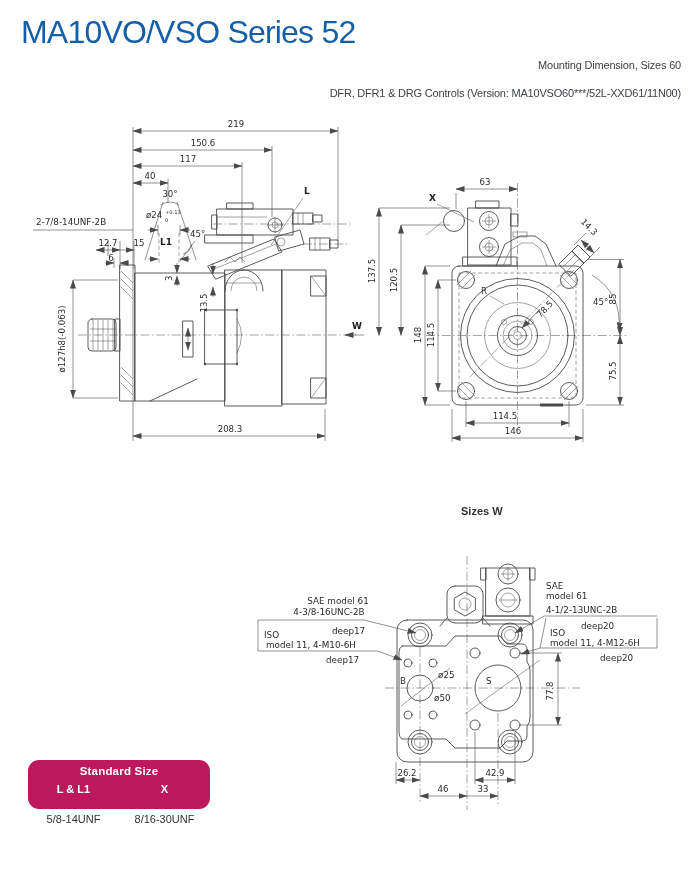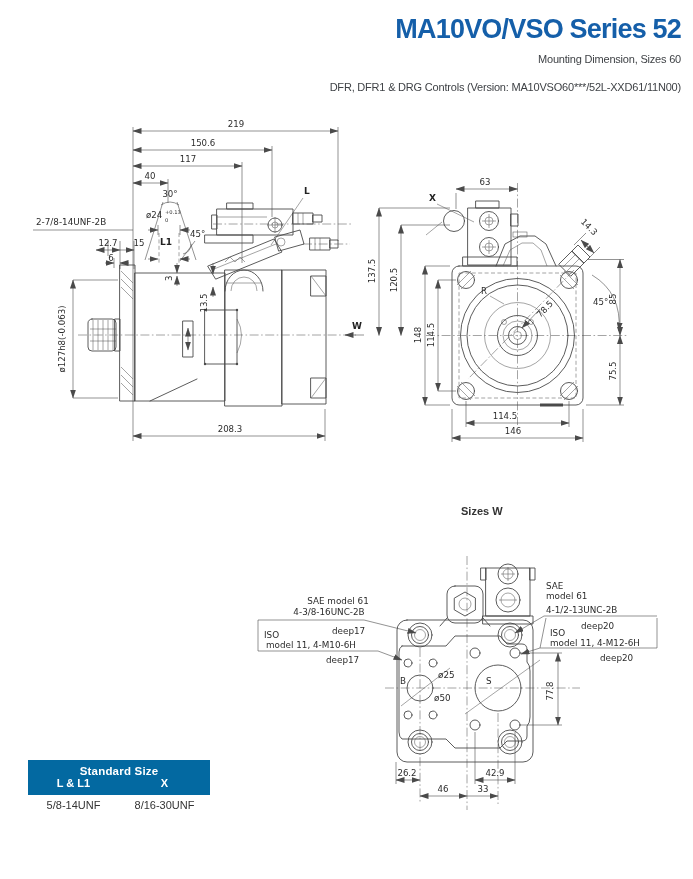--- a/index.html
+++ b/index.html
@@ -1,44 +1,44 @@
 <!DOCTYPE html>
 <html><head>
 <meta charset="utf-8">
 <style>
   html,body{margin:0;padding:0;background:#e8e8e8;}
   .page{position:relative;width:693px;height:879px;background:#ffffff;
         font-family:"Liberation Sans","DejaVu Sans",sans-serif;overflow:hidden;}
   
   .hdr{position:absolute;left:21px;top:14px;width:660px;}
-  .hdr h1{margin:0;font-size:27px;font-weight:bold;color:#155fa9;letter-spacing:-0.8px;
-          font-family:"Liberation Sans",sans-serif;text-align:right;}
+  .hdr h1{margin:0;font-size:32px;font-weight:normal;color:#155fa9;letter-spacing:-0.8px;
+          font-family:"Liberation Sans",sans-serif;}
   .hdr .sub{margin:4px 0 0 0;font-size:11px;color:#3f4246;letter-spacing:-0.2px;line-height:21px;text-align:right;}
   
   svg{position:absolute;overflow:visible;}
   .ln{stroke:#4a4a4a;stroke-width:0.9;fill:none;stroke-linecap:round;stroke-linejoin:round;}
   .lt{stroke:#5a5a5a;stroke-width:0.55;fill:none;}
   .dim{stroke:#4a4a4a;stroke-width:0.6;fill:none;}
   .cl{stroke:#5a5a5a;stroke-width:0.55;fill:none;stroke-dasharray:9 2.5 1.6 2.5;}
   .dash{stroke:#5a5a5a;stroke-width:0.55;fill:none;stroke-dasharray:4 2.4;}
   .dt{font-family:"DejaVu Sans",sans-serif;font-size:8.6px;fill:#2c2c2c;}
   .dts{font-family:"DejaVu Sans",sans-serif;font-size:5.2px;fill:#2c2c2c;}
   .dtb{font-family:"DejaVu Sans",sans-serif;font-size:9px;font-weight:bold;fill:#222;}
   .lb{font-family:"DejaVu Sans",sans-serif;font-size:8.8px;fill:#2c2c2c;}
   .mid{text-anchor:middle;}
   
   .notes{position:absolute;left:222px;top:501px;font-size:10.8px;font-weight:bold;
          color:#333;line-height:13px;}
   .notes .blk2{margin-top:22px;}
   .vieww{position:absolute;left:461px;top:505px;font-size:11px;font-weight:bold;color:#333;}
   
   .stbl{position:absolute;left:28px;top:760px;width:182px;}
-  .stbl .box{background:#0369a1;color:#fff;padding:5px 0 6px 0;}
+  .stbl .box{background:#be185d;color:#fff;padding:5px 0 14px 0;border-radius:11px;}
   .stbl .t{text-align:center;font-size:11.5px;font-weight:bold;letter-spacing:0.2px;}
-  .stbl .cols{display:flex;justify-content:center;}
+  .stbl .cols{display:flex;margin-top:6px;justify-content:center;}
   .stbl .cols div{flex:1;text-align:center;font-size:11px;font-weight:bold;}
   .stbl .vals{display:flex;margin-top:4px;color:#333;}
   .stbl .vals div{flex:1;text-align:center;font-size:11px;}
 </style>
 </head>
 <body>
 
 <div class="page">
 
   <div class="hdr">

